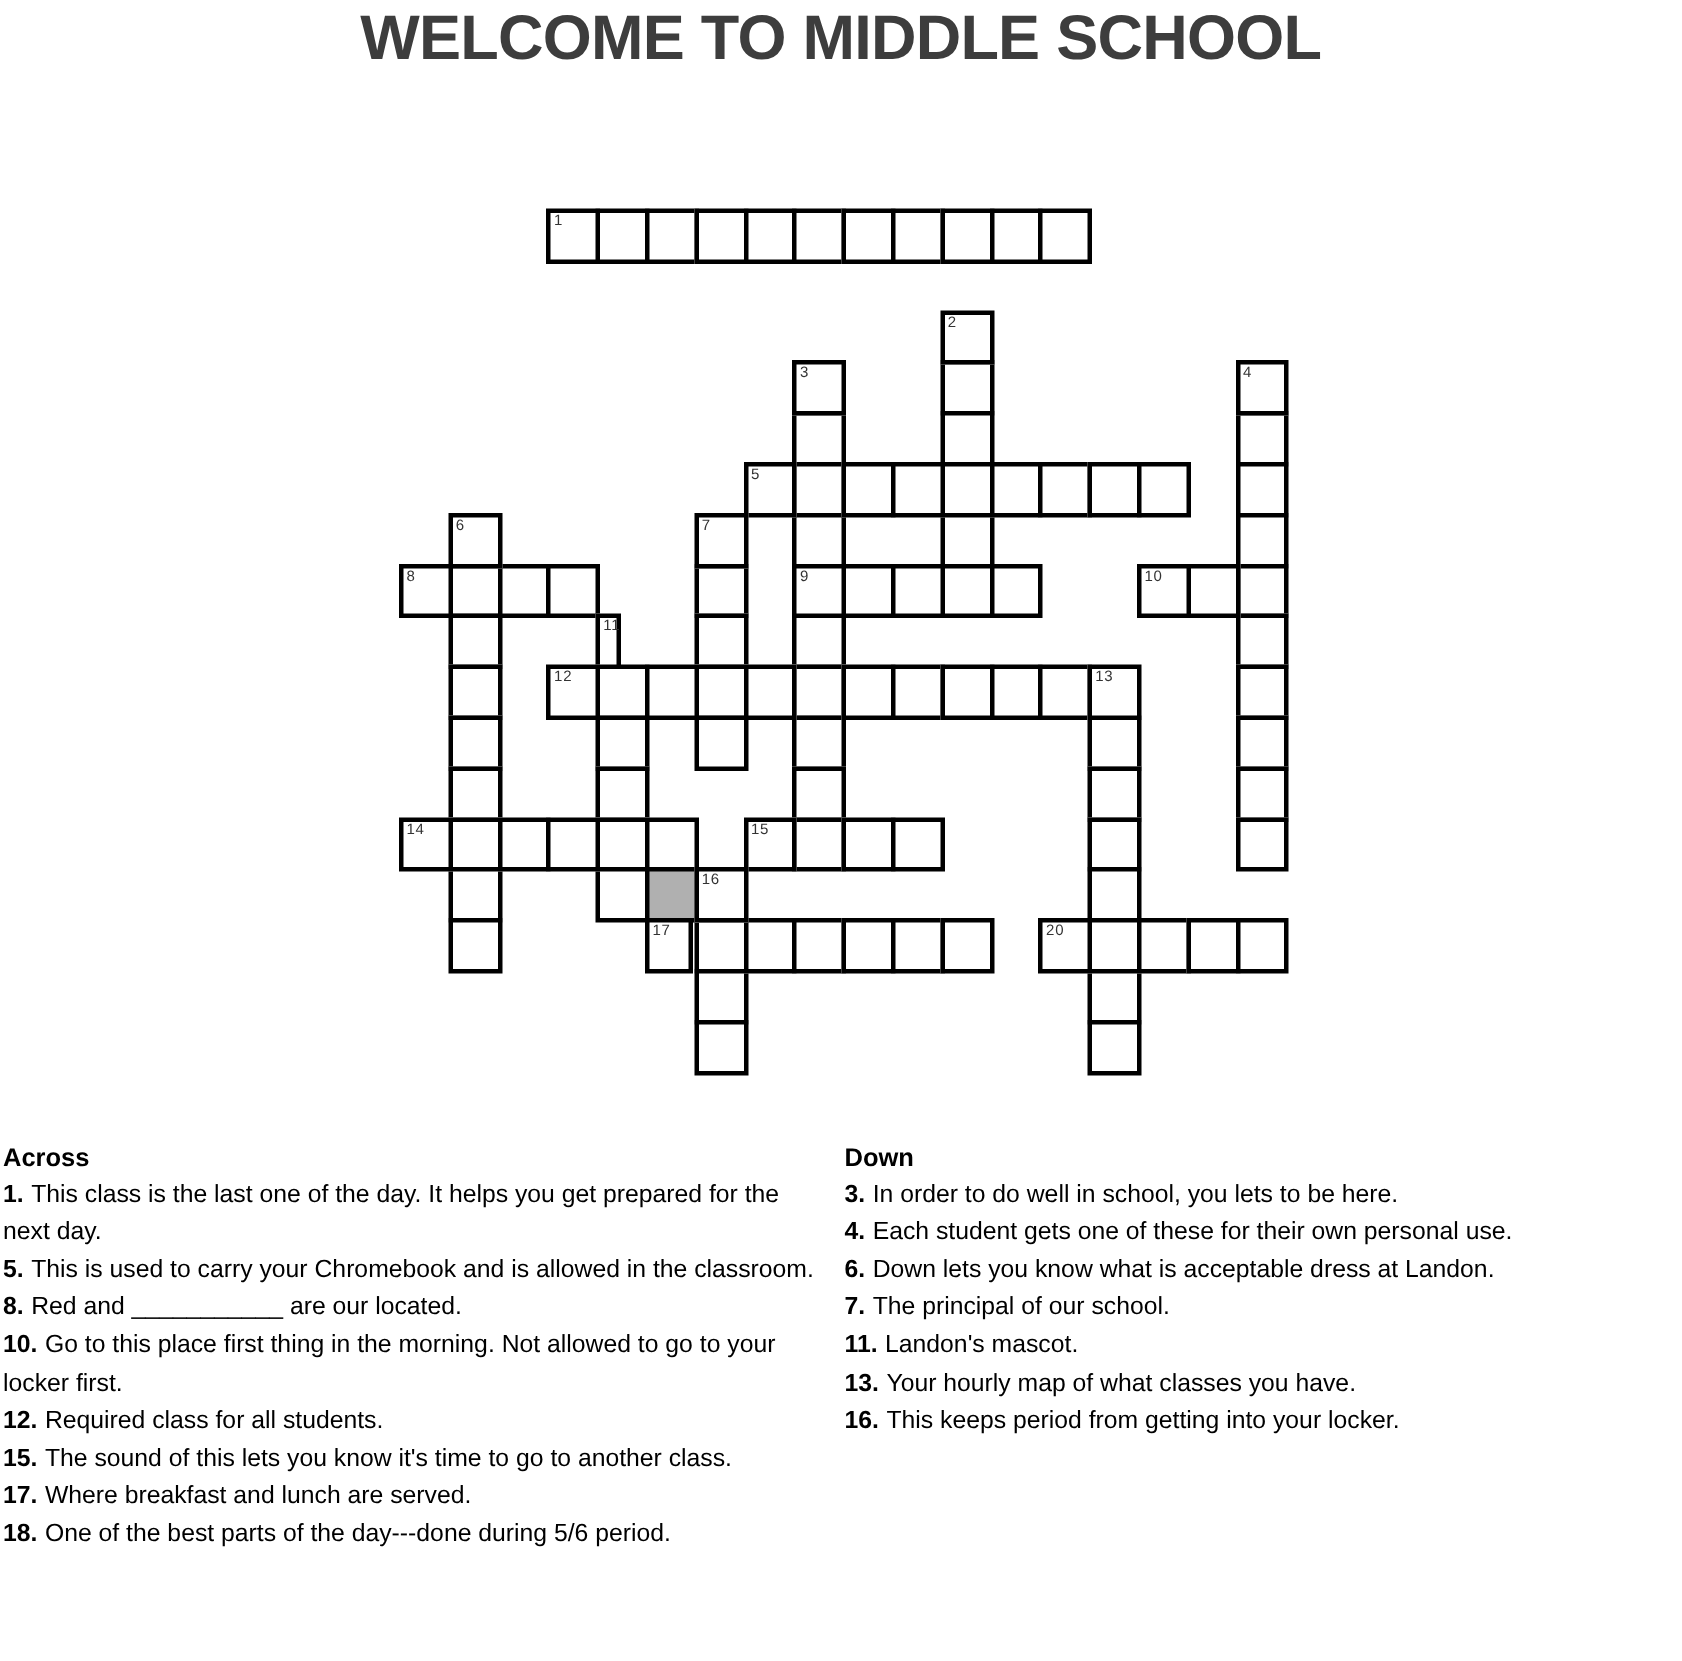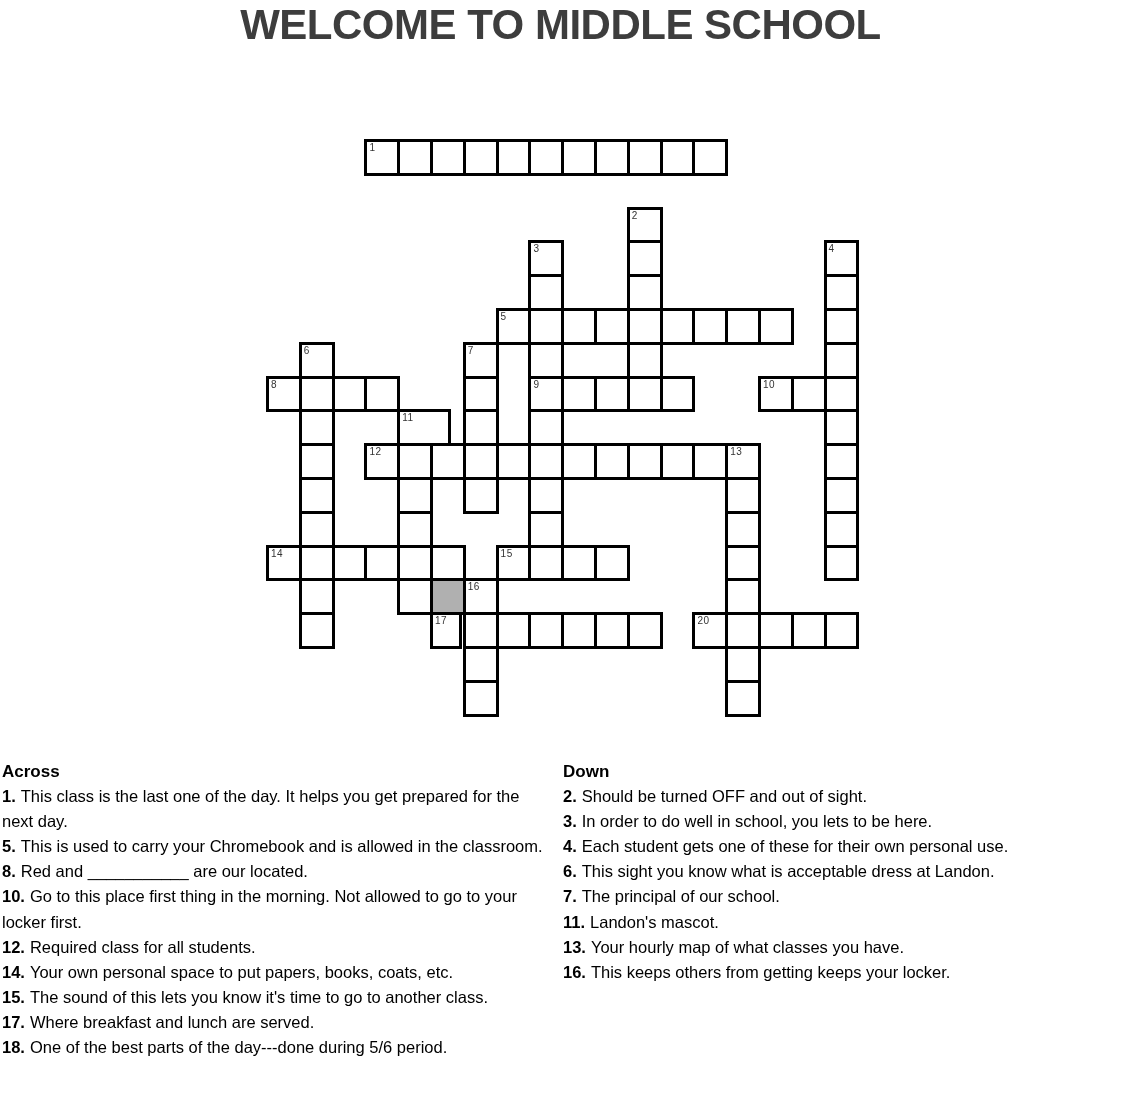--- a/index.html
+++ b/index.html
@@ -127,21 +127,21 @@
     </div>
     <div class="cell" style="left: 331.6px; top: 375.6px; width: 35.8px; height: 36.8px; z-index: 1;"></div>
     <div class="cell" style="left: 364.4px; top: 375.6px; width: 35.8px; height: 36.8px; z-index: 1;"></div>
     <div class="cell" style="left: 561.2px; top: 375.6px; width: 35.8px; height: 36.8px; z-index: 1;"></div>
     <div class="cell" style="left: 594px; top: 375.6px; width: 35.8px; height: 36.8px; z-index: 1;"></div>
     <div class="cell" style="left: 659.6px; top: 375.6px; width: 35.8px; height: 36.8px; z-index: 1;"></div>
     <div class="cell" style="left: 758px; top: 375.6px; width: 35.8px; height: 36.8px; z-index: 2;">
       <span class="num">10</span>
     </div>
     <div class="cell" style="left: 790.8px; top: 375.6px; width: 35.8px; height: 36.8px; z-index: 1;"></div>
-    <div class="cell" style="left: 397.2px; top: 409.4px; width: 54px; height: 36.8px; z-index: 2;">
+    <div class="cell" style="left: 397.2px; top: 409.4px; width: 17px; height: 36.8px; z-index: 2;">
       <span class="num">11</span>
     </div>
     <div class="cell" style="left: 397.2px; top: 443.2px; width: 35.8px; height: 36.8px; z-index: 1;"></div>
     <div class="cell" style="left: 397.2px; top: 477px; width: 35.8px; height: 36.8px; z-index: 1;"></div>
     <div class="cell" style="left: 397.2px; top: 510.8px; width: 35.8px; height: 36.8px; z-index: 1;"></div>
     <div class="cell" style="left: 397.2px; top: 544.6px; width: 35.8px; height: 36.8px; z-index: 1;"></div>
     <div class="cell" style="left: 397.2px; top: 578.4px; width: 35.8px; height: 36.8px; z-index: 1;"></div>
     <div class="cell" style="left: 364.4px; top: 443.2px; width: 35.8px; height: 36.8px; z-index: 2;">
       <span class="num">12</span>
     </div>
@@ -197,32 +197,30 @@
   </div>
 
 <div class="clue-col across">
   <div class="clue-heading">Across</div>
   <div id="across-list">
       <div class="clue"><b>1.</b><span>This class is the last one of the day. It helps you get prepared for the next day.</span></div>
       <div class="clue"><b>5.</b><span>This is used to carry your Chromebook and is allowed in the classroom.</span></div>
       <div class="clue"><b>8.</b><span>Red and ___________ are our located.</span></div>
       <div class="clue"><b>10.</b><span>Go to this place first thing in the morning. Not allowed to go to your locker first.</span></div>
       <div class="clue"><b>12.</b><span>Required class for all students.</span></div>
-      <div class="clue"><b>14.</b><span>Your own personal space to put papers, books, coats, etc.</span></div>
       <div class="clue"><b>15.</b><span>The sound of this lets you know it's time to go to another class.</span></div>
       <div class="clue"><b>17.</b><span>Where breakfast and lunch are served.</span></div>
       <div class="clue"><b>18.</b><span>One of the best parts of the day---done during 5/6 period.</span></div>
     </div>
 </div>
 
 <div class="clue-col down">
   <div class="clue-heading">Down</div>
   <div id="down-list">
-      <div class="clue"><b>2.</b><span>Should be turned OFF and out of sight.</span></div>
       <div class="clue"><b>3.</b><span>In order to do well in school, you lets to be here.</span></div>
       <div class="clue"><b>4.</b><span>Each student gets one of these for their own personal use.</span></div>
-      <div class="clue"><b>6.</b><span>This sight you know what is acceptable dress at Landon.</span></div>
+      <div class="clue"><b>6.</b><span>Down lets you know what is acceptable dress at Landon.</span></div>
       <div class="clue"><b>7.</b><span>The principal of our school.</span></div>
       <div class="clue"><b>11.</b><span>Landon's mascot.</span></div>
       <div class="clue"><b>13.</b><span>Your hourly map of what classes you have.</span></div>
-      <div class="clue"><b>16.</b><span>This keeps others from getting keeps your locker.</span></div>
+      <div class="clue"><b>16.</b><span>This keeps period from getting into your locker.</span></div>
     </div>
 </div>
 
 </body></html>

